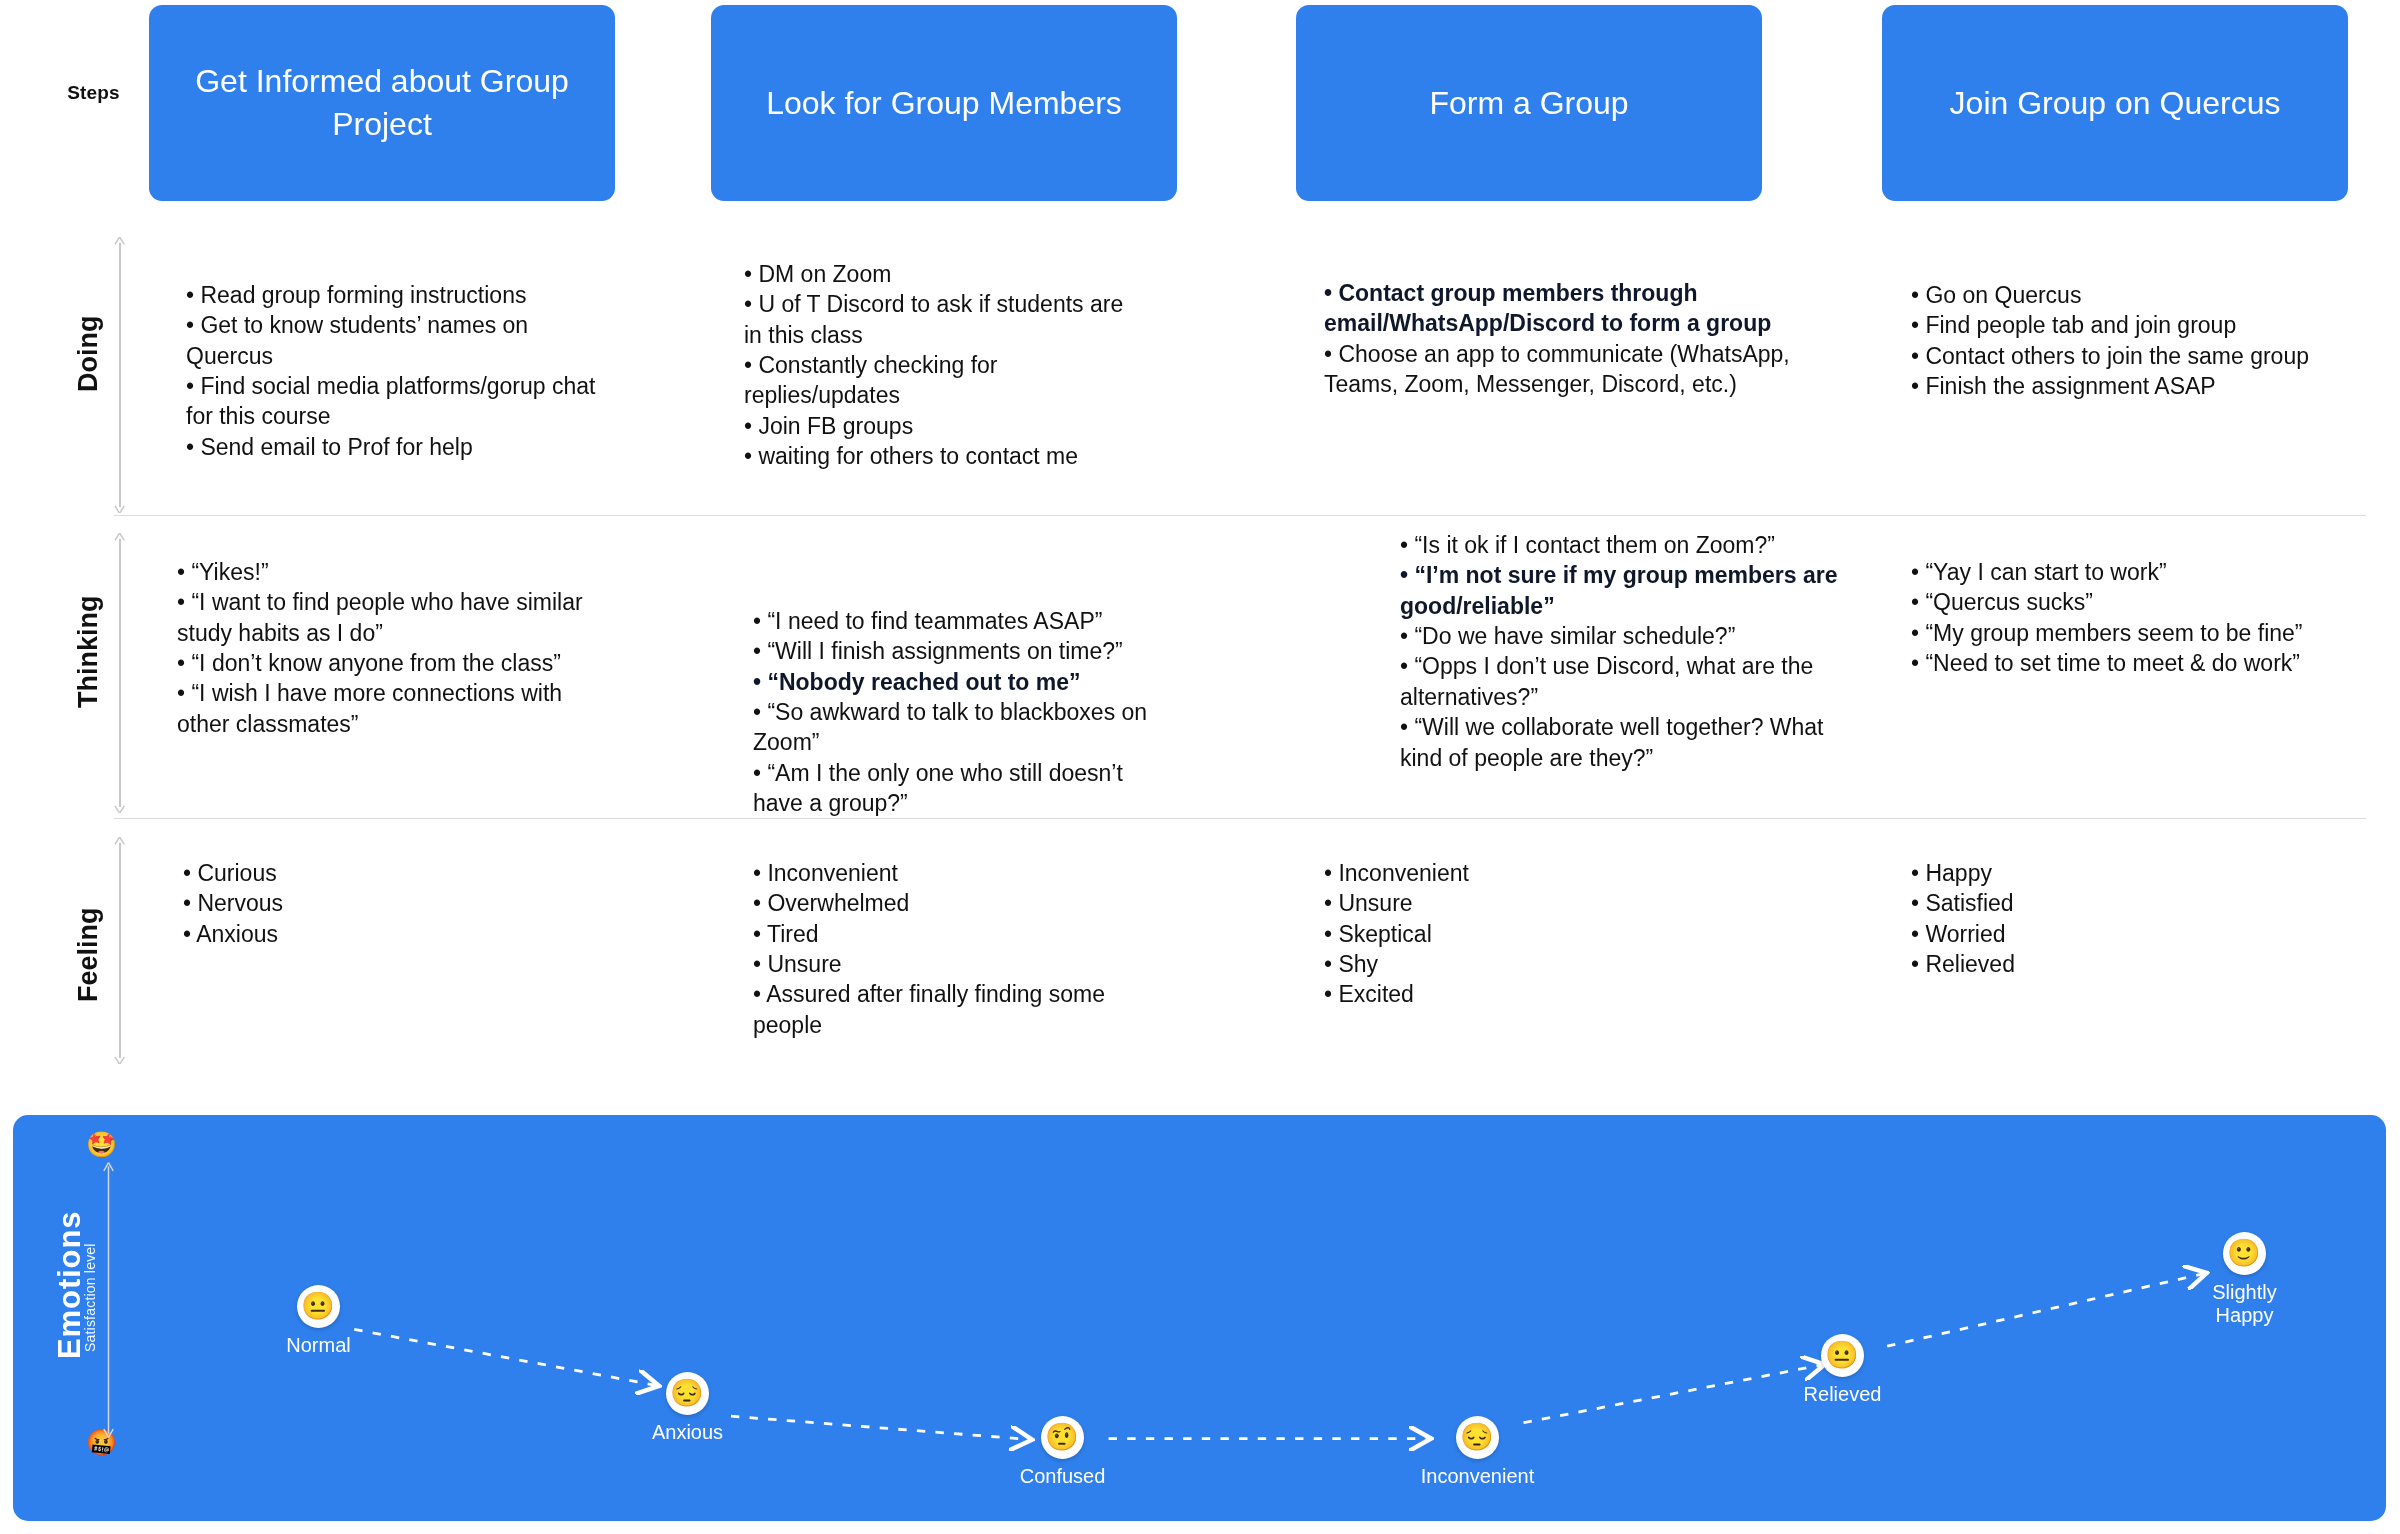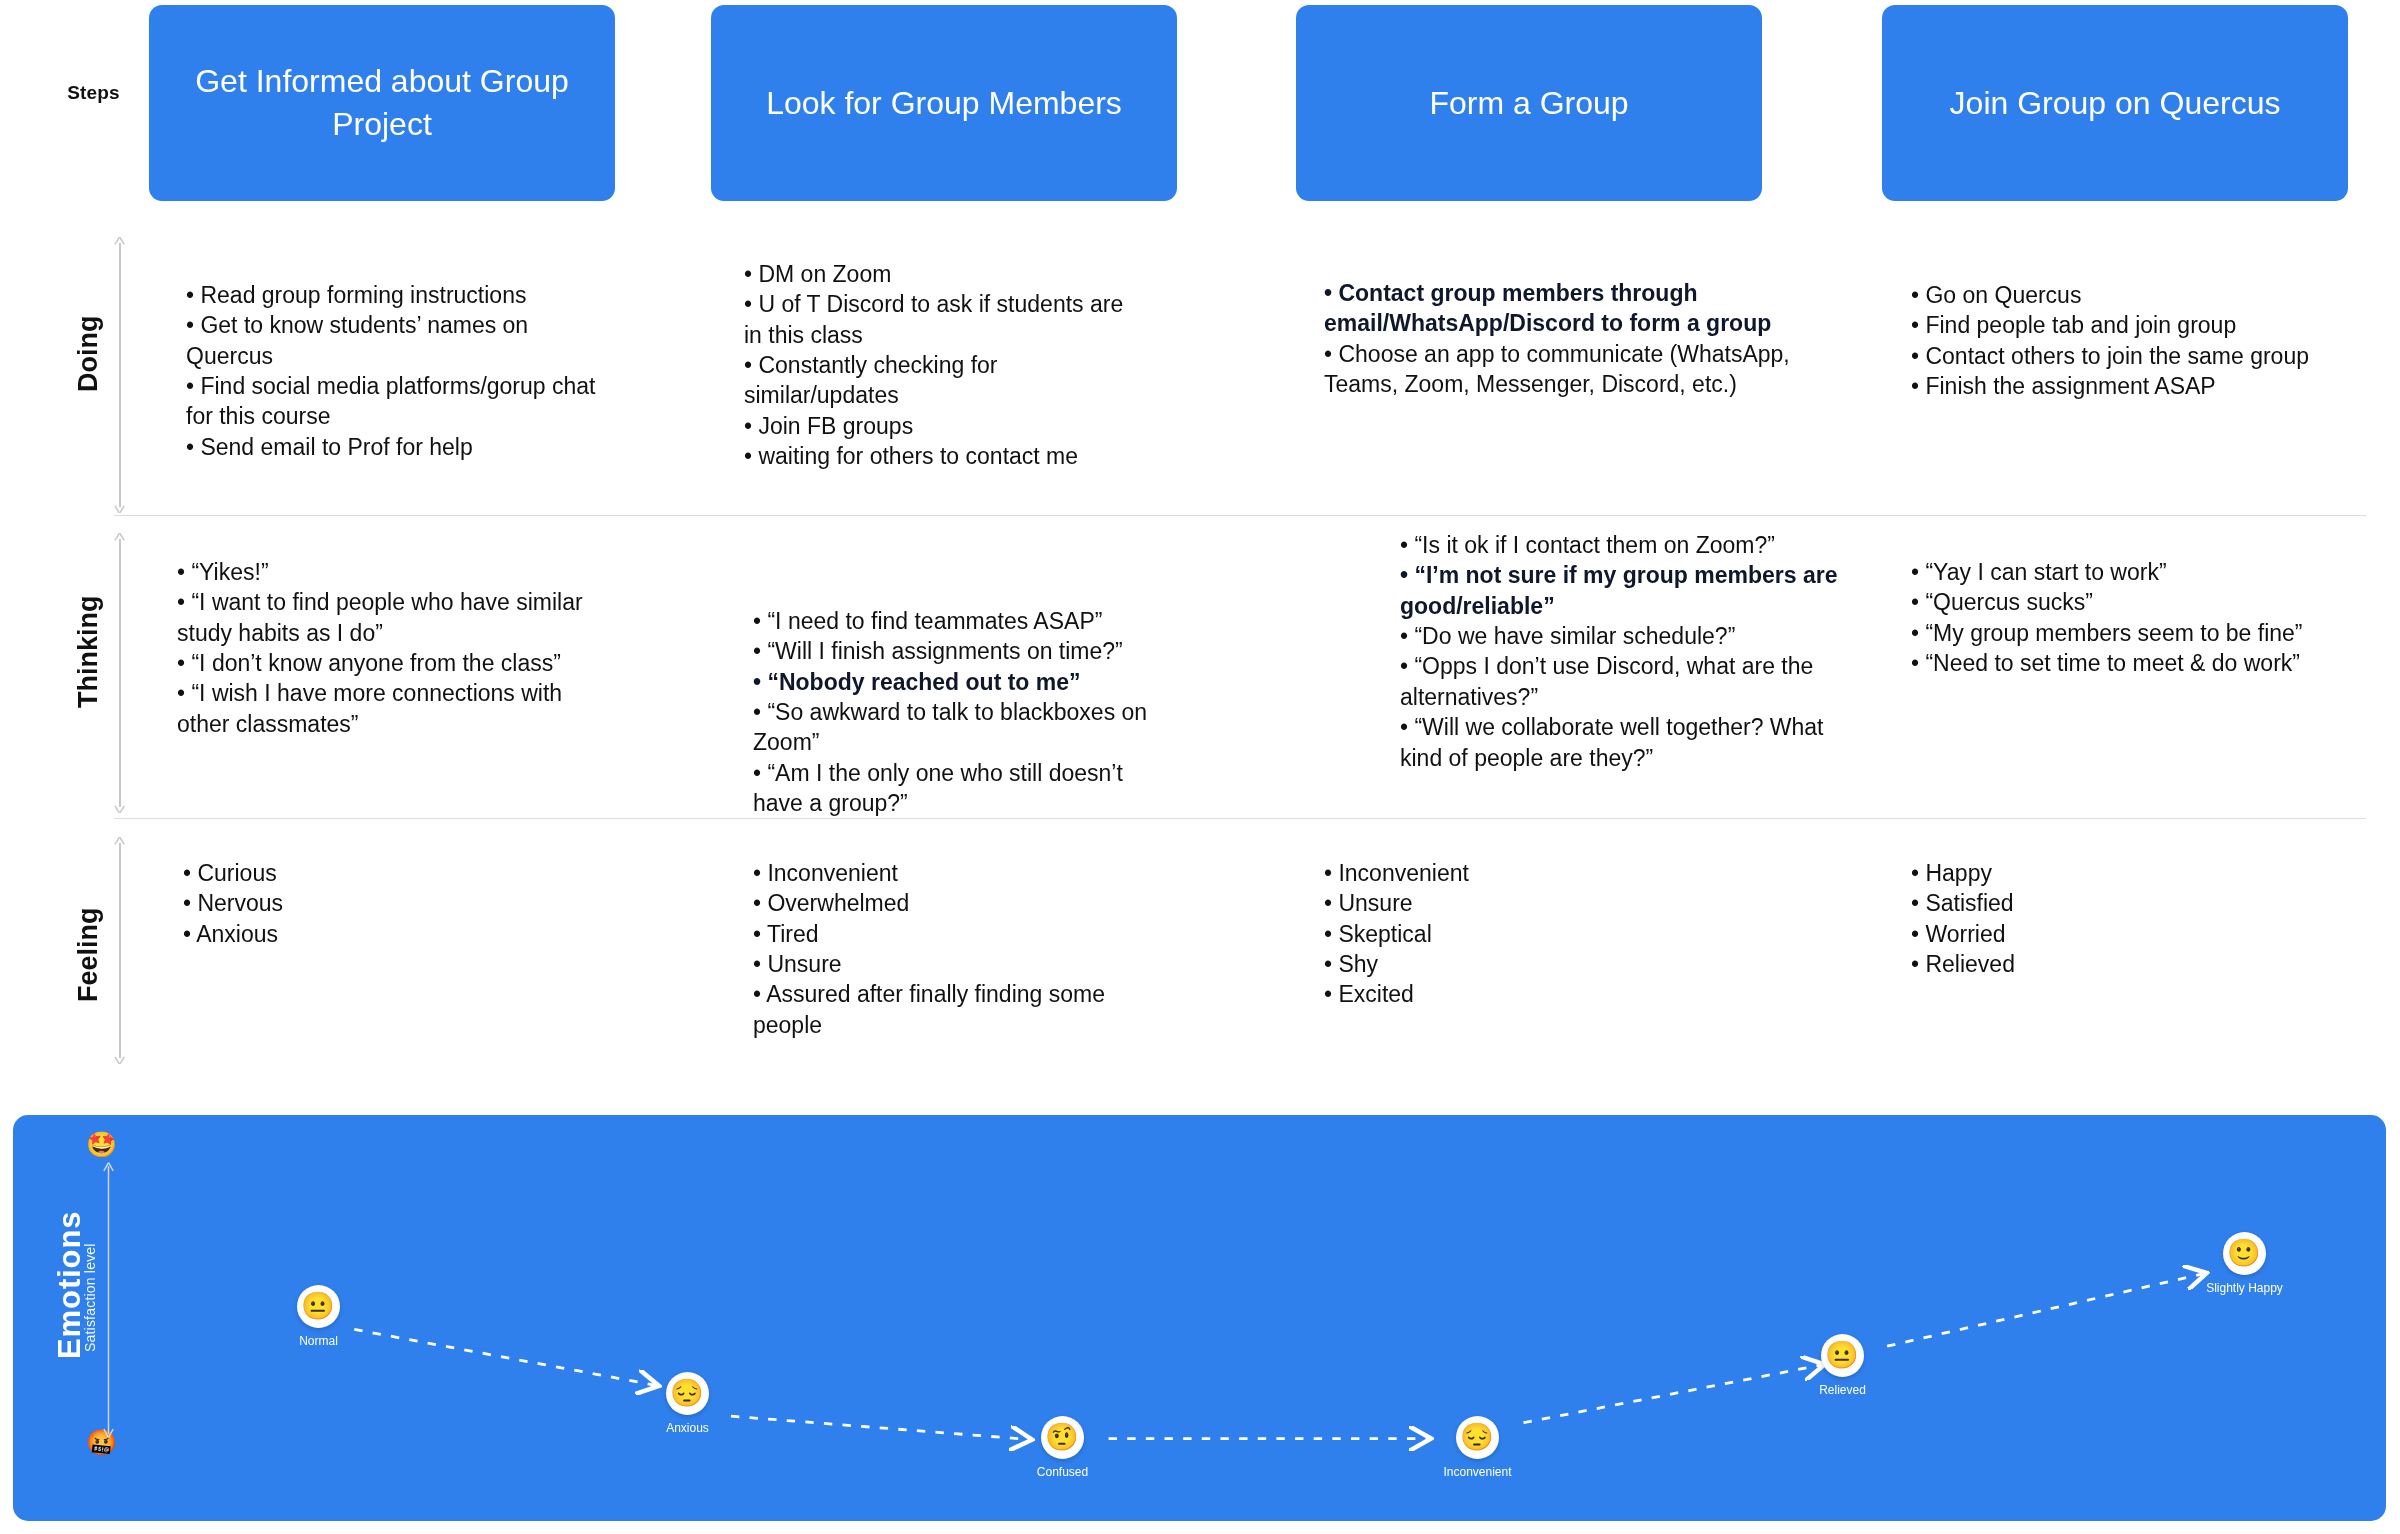--- a/index.html
+++ b/index.html
@@ -94,21 +94,21 @@
   .emo-node { position: absolute; width: 121px; margin-left: -61px; text-align: center; }
   .emo-bubble {
     width: 43px; height: 43px; margin: 0 auto;
     border-radius: 50%;
     background: #ffffff;
     box-shadow: 0 1.9px 4.7px rgba(0,0,0,.18);
     display: flex; align-items: center; justify-content: center;
     font-size: 27px; line-height: 1;
   }
   .emo-caption {
-    margin-top: 5.6px; font-size: 12px; color: #ffffff;
+    margin-top: 5.6px; font-size: 20px; color: #ffffff;
     font-weight: 400; line-height: 1.18;
   }
   .emo-links { position: absolute; inset: 0; pointer-events: none; }
 </style>
 </head>
 <body>
 
 <div id="stage">
 
   <div class="steps-label">Steps</div>
@@ -146,21 +146,21 @@
   <div class="cell" style="left:186px; top:280px; width:410px;">
     <p>• Read group forming instructions</p>
     <p>• Get to know students’ names on Quercus</p>
     <p>• Find social media platforms/gorup chat for this course</p>
     <p>• Send email to Prof for help</p>
   </div>
 
   <div class="cell" style="left:744px; top:259px; width:392px;">
     <p>• DM on Zoom</p>
     <p>• U of T Discord to ask if students are in this class</p>
-    <p>• Constantly checking for similar/updates</p>
+    <p>• Constantly checking for replies/updates</p>
     <p>• Join FB groups</p>
     <p>• waiting for others to contact me</p>
   </div>
 
   <div class="cell" style="left:1324px; top:278px; width:466px;">
     <p class="hl">• Contact group members through email/WhatsApp/Discord to form a group</p>
     <p>• Choose an app to communicate (WhatsApp, Teams, Zoom, Messenger, Discord, etc.)</p>
   </div>
 
   <div class="cell" style="left:1911px; top:280px; width:438px;">

